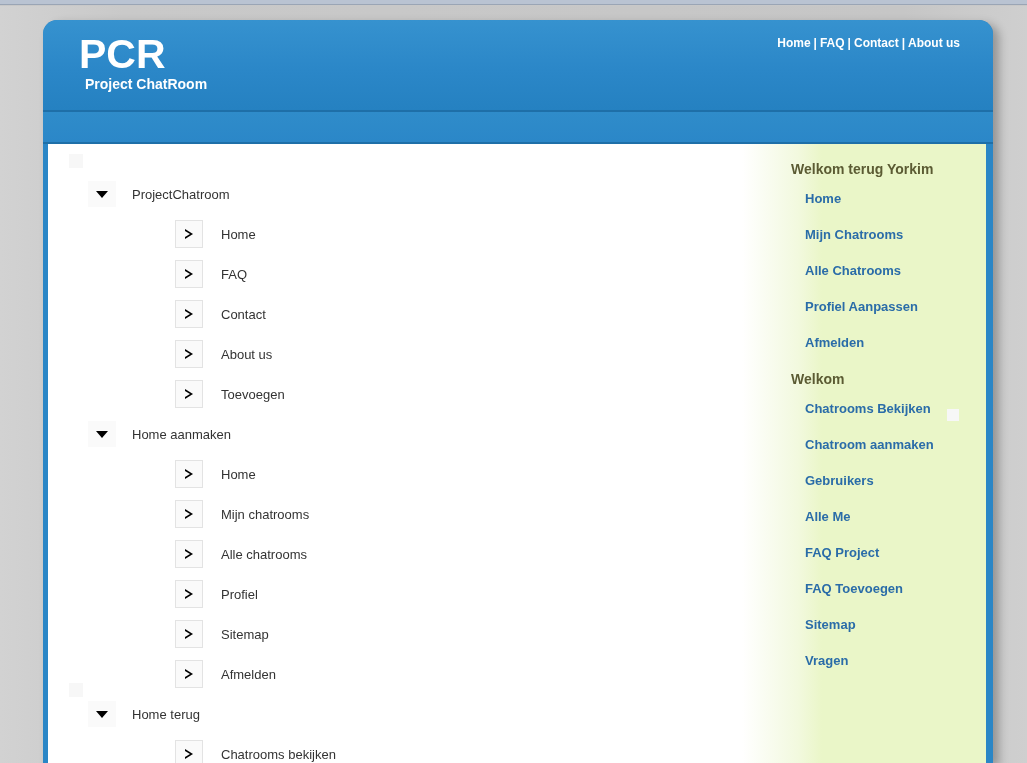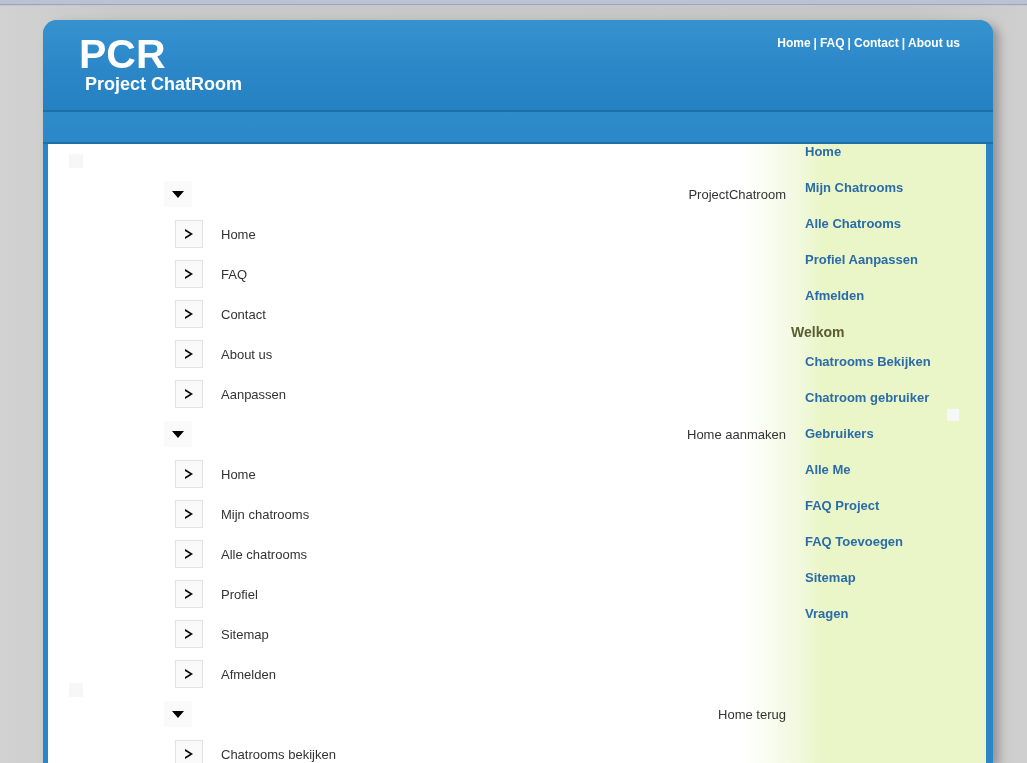--- a/index.html
+++ b/index.html
@@ -63,21 +63,21 @@
     top: 12px;
   }
   #logo-main {
     font-size: 41px;
     font-weight: bold;
     color: #ffffff;
     line-height: 44px;
     letter-spacing: 0px;
   }
   #logo-sub {
-    font-size: 18px;
+    font-size: 14px;
     font-weight: bold;
     color: #ffffff;
     margin-left: 6px;
     margin-top: 1px;
     line-height: 15px;
   }
 
   
   #topnav {
     position: absolute;
@@ -148,21 +148,21 @@
     top: 30px;
     left: 0;
     width: 100%;
   }
   .tree-group { }
   .tree-node {
     display: flex;
     align-items: center;
     height: 40px;
   }
-  .tree-node.parent { padding-left: 116px; justify-content: space-between; }
+  .tree-node.parent { padding-left: 40px; }
   .tree-node.child  { padding-left: 127px; }
 
   .toggle-parent {
     width: 28px;
     height: 26px;
     background: #fafafa;
     display: flex;
     align-items: center;
     justify-content: center;
     flex: none;
@@ -303,21 +303,21 @@
             <div class="tree-node child">
               <span class="toggle-child">
                 <span class="tri-right"></span>
               </span>
               <span class="node-label">About us</span>
             </div>
             <div class="tree-node child">
               <span class="toggle-child">
                 <span class="tri-right"></span>
               </span>
-              <span class="node-label">Aanpassen</span>
+              <span class="node-label">Toevoegen</span>
             </div>
           </div>
           <div class="tree-group">
             <div class="tree-node parent">
               <span class="toggle-parent">
                 <span class="tri-down"></span>
               </span>
               <span class="node-label">Home aanmaken</span>
             </div>
             <div class="tree-node child">
@@ -370,32 +370,33 @@
               </span>
               <span class="node-label">Chatrooms bekijken</span>
             </div>
           </div>
         </div>
     </div>
 
     <div id="sidebar">
       <div id="sidebar-placeholder"></div>
 
+      <div class="side-heading first">Welkom terug Yorkim</div>
       <div id="sidebar-user-links">
           <a href="#" class="side-link">Home</a>
           <a href="#" class="side-link">Mijn Chatrooms</a>
           <a href="#" class="side-link">Alle Chatrooms</a>
           <a href="#" class="side-link">Profiel Aanpassen</a>
           <a href="#" class="side-link">Afmelden</a>
         </div>
 
       <div class="side-heading">Welkom</div>
       <div id="sidebar-admin-links">
           <a href="#" class="side-link">Chatrooms Bekijken</a>
-          <a href="#" class="side-link">Chatroom gebruiker</a>
+          <a href="#" class="side-link">Chatroom aanmaken</a>
           <a href="#" class="side-link">Gebruikers</a>
           <a href="#" class="side-link">Alle Me</a>
           <a href="#" class="side-link">FAQ Project</a>
           <a href="#" class="side-link">FAQ Toevoegen</a>
           <a href="#" class="side-link">Sitemap</a>
           <a href="#" class="side-link">Vragen</a>
         </div>
     </div>
   </div>
 

